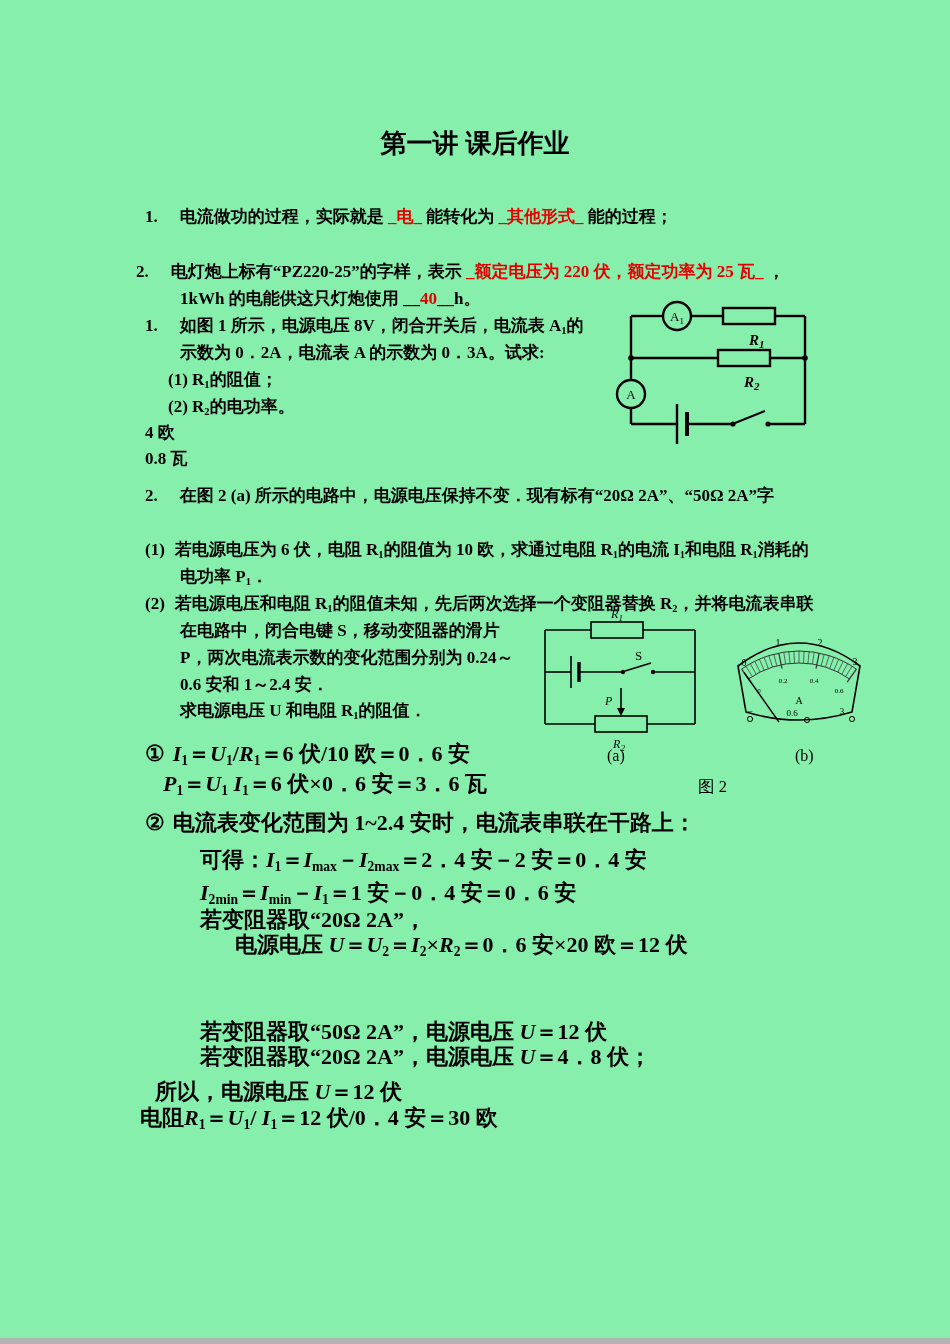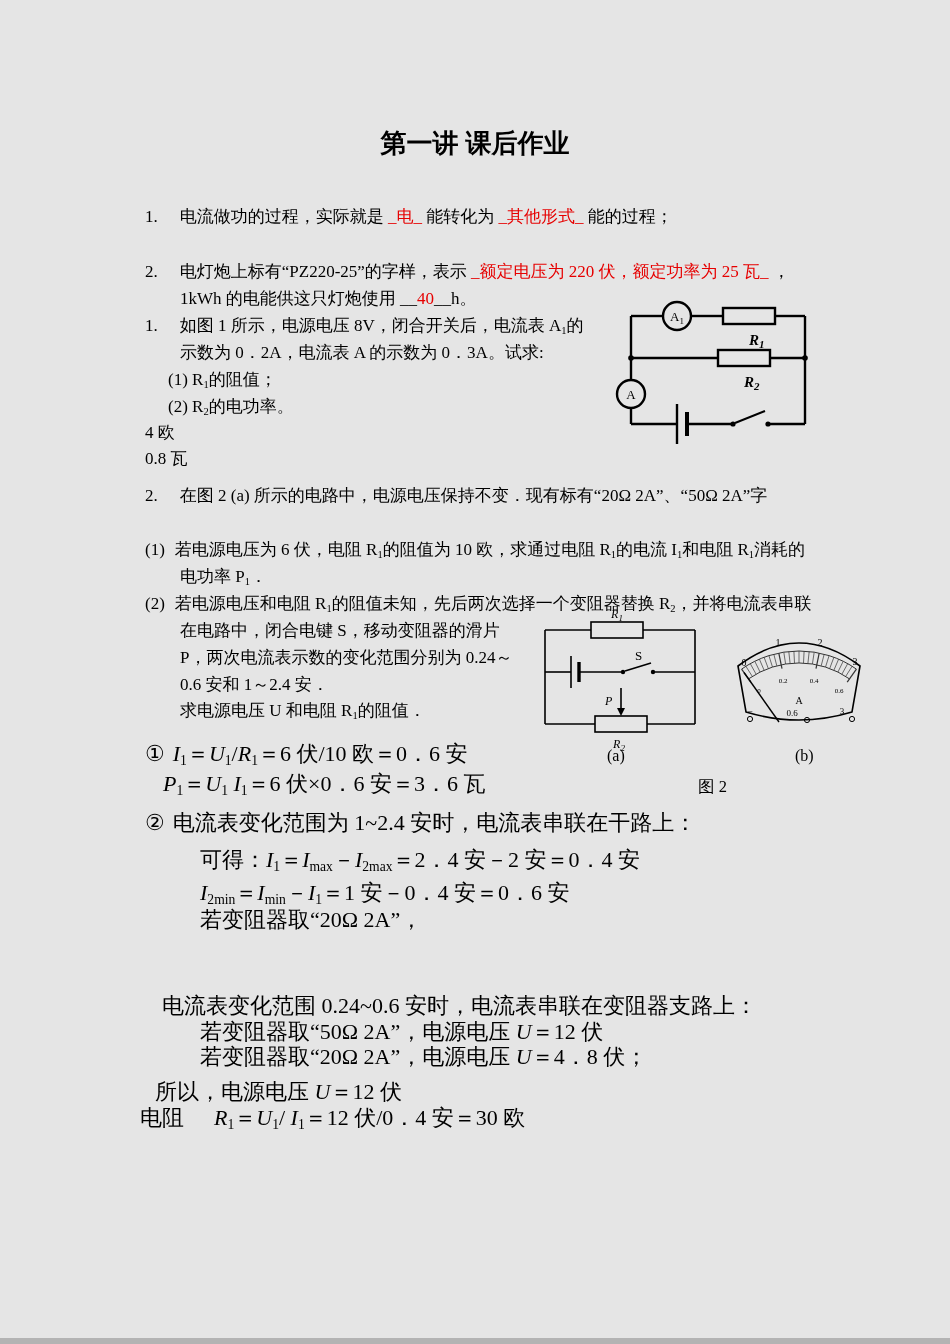--- a/index.html
+++ b/index.html
@@ -1,41 +1,41 @@
 <!DOCTYPE html>
 <html><head>
 <meta charset="utf-8">
 <style>
   * { margin:0; padding:0; box-sizing:border-box; }
   html,body { width:950px; height:1344px; }
   body { background:#ffffff; font-family:"Liberation Serif", serif; color:#000; position:relative; overflow:hidden; }
-  .page { position:absolute; inset:0; background:#e5e5e5; }
+  .page { position:absolute; inset:0; background:#86efac; }
   .title { position:absolute; top:126px; left:0; width:100%; text-align:center;
            font-family:"Liberation Sans", sans-serif; font-weight:bold; font-size:26px; }
-  .line { position:absolute; white-space:nowrap; font-size:17px; line-height:27px; }
+  .line { position:absolute; white-space:nowrap; font-size:17px; line-height:27px;font-weight:bold; }
   .line.sol { font-size:22px;text-align:right; }
   .red { color:#e60000; }
   .it { font-style:italic; }
   sub { font-size:0.62em; vertical-align:-0.3em; line-height:0; }
   sup { font-size:0.62em; vertical-align:0.55em; line-height:0; }
   .fig { position:absolute; }
   .caption { position:absolute; font-size:16px; }
   .fig-caption-main { position:absolute; font-size:16.5px; }
   .page-bottom-edge { position:absolute; left:0; right:0; bottom:0; height:6px; background:#b3b3b3; }
   svg text { font-family:"Liberation Serif", serif; }
 </style>
 </head>
 <body>
 
 <div class="page">
 
   <div class="title">第一讲 课后作业</div>
 
   <div class="line" style="top:203px;left:145px"><span style="margin-right: 22px;">1.</span><span>电流做功的过程，实际就是 </span><span class="red">_电_</span><span> 能转化为 </span><span class="red">_其他形式_</span><span> 能的过程；</span></div>
-  <div class="line" style="top:258px;left:145px"><span style="margin-right: 22px;">2.</span><span>电灯炮上标有“PZ220-25”的字样，表示 </span><span class="red">_额定电压为 220 伏，额定功率为 25 瓦_</span><span> ，</span></div>
+  <div class="line" style="top:258px;left:136px"><span style="margin-right: 22px;">2.</span><span>电灯炮上标有“PZ220-25”的字样，表示 </span><span class="red">_额定电压为 220 伏，额定功率为 25 瓦_</span><span> ，</span></div>
   <div class="line" style="top:285px;left:180px"><span>1kWh 的电能供这只灯炮使用 __</span><span class="red">40</span><span>__h。</span></div>
 
   <div class="line" style="top:312px;left:145px"><span style="margin-right: 22px;">1.</span><span>如图 1 所示，电源电压 8V，闭合开关后，电流表 A</span><sub>1</sub><span>的</span></div>
   <div class="line" style="top:339px;left:180px"><span>示数为 0．2A，电流表 A 的示数为 0．3A。试求:</span></div>
   <div class="line" style="top:366px;left:168px"><span>(1) R</span><sub>1</sub><span>的阻值；</span></div>
   <div class="line" style="top:393px;left:168px"><span>(2) R</span><sub>2</sub><span>的电功率。</span></div>
   <div class="line" style="top:419px;left:145px"><span>4 欧</span></div>
   <div class="line" style="top:445px;left:145px"><span>0.8 瓦</span></div>
 
   <svg class="fig" style="left:615px;top:298px" width="200" height="150" viewBox="0 0 200 150">
@@ -167,20 +167,20 @@
   <div class="caption" style="top:747px;left:607px">(a)</div>
   <div class="caption" style="top:747px;left:795px">(b)</div>
   <div class="fig-caption-main" style="top:776px;left:698px">图 2</div>
 
   <div class="line sol" style="top:740px;left:145px"><span style="margin-right: 8px;">①</span><span class="it">I</span><sub>1</sub><span>＝</span><span class="it">U</span><sub>1</sub><span>/</span><span class="it">R</span><sub>1</sub><span>＝6 伏/10 欧＝0．6 安</span></div>
   <div class="line sol" style="top:770px;left:163px"><span class="it">P</span><sub>1</sub><span>＝</span><span class="it">U</span><sub>1</sub><span> </span><span class="it">I</span><sub>1</sub><span>＝6 伏×0．6 安＝3．6 瓦</span></div>
   <div class="line sol" style="top:809px;left:145px"><span style="margin-right: 8px;">②</span><span>电流表变化范围为 1~2.4 安时，电流表串联在干路上：</span></div>
   <div class="line sol" style="top:846px;left:200px"><span>可得：</span><span class="it">I</span><sub>1</sub><span>＝</span><span class="it">I</span><sub>max</sub><span>－</span><span class="it">I</span><sub>2max</sub><span>＝2．4 安－2 安＝0．4 安</span></div>
   <div class="line sol" style="top:879px;left:200px"><span class="it">I</span><sub>2min</sub><span>＝</span><span class="it">I</span><sub>min</sub><span>－</span><span class="it">I</span><sub>1</sub><span>＝1 安－0．4 安＝0．6 安</span></div>
   <div class="line sol" style="top:906px;left:200px"><span>若变阻器取“20Ω 2A”，</span></div>
-  <div class="line sol" style="top:992px;left:162px"><span>电流表变化范围 0.24~0.6 安时，电流表串联在变阻器支路上：</span></div>
+  <div class="line sol" style="top:931px;left:235px"><span>电源电压 </span><span class="it">U</span><span>＝</span><span class="it">U</span><sub>2</sub><span>＝</span><span class="it">I</span><sub>2</sub><span>×</span><span class="it">R</span><sub>2</sub><span>＝0．6 安×20 欧＝12 伏</span></div>
   <div class="line sol" style="top:1018px;left:200px"><span>若变阻器取“50Ω 2A”，电源电压 </span><span class="it">U</span><span>＝12 伏</span></div>
   <div class="line sol" style="top:1043px;left:200px"><span>若变阻器取“20Ω 2A”，电源电压 </span><span class="it">U</span><span>＝4．8 伏；</span></div>
   <div class="line sol" style="top:1078px;left:155px"><span>所以，电源电压 </span><span class="it">U</span><span>＝12 伏</span></div>
-  <div class="line sol" style="top:1104px;left:140px"><span style="margin-right: 30px;">电阻</span><span class="it">R</span><sub>1</sub><span>＝</span><span class="it">U</span><sub>1</sub><span>/ </span><span class="it">I</span><sub>1</sub><span>＝12 伏/0．4 安＝30 欧</span></div>
+  <div class="line sol" style="top:1104px;left:140px"><span style="">电阻</span><span class="it">R</span><sub>1</sub><span>＝</span><span class="it">U</span><sub>1</sub><span>/ </span><span class="it">I</span><sub>1</sub><span>＝12 伏/0．4 安＝30 欧</span></div>
 
   <div class="page-bottom-edge"></div>
 </div>
 
 </body></html>

